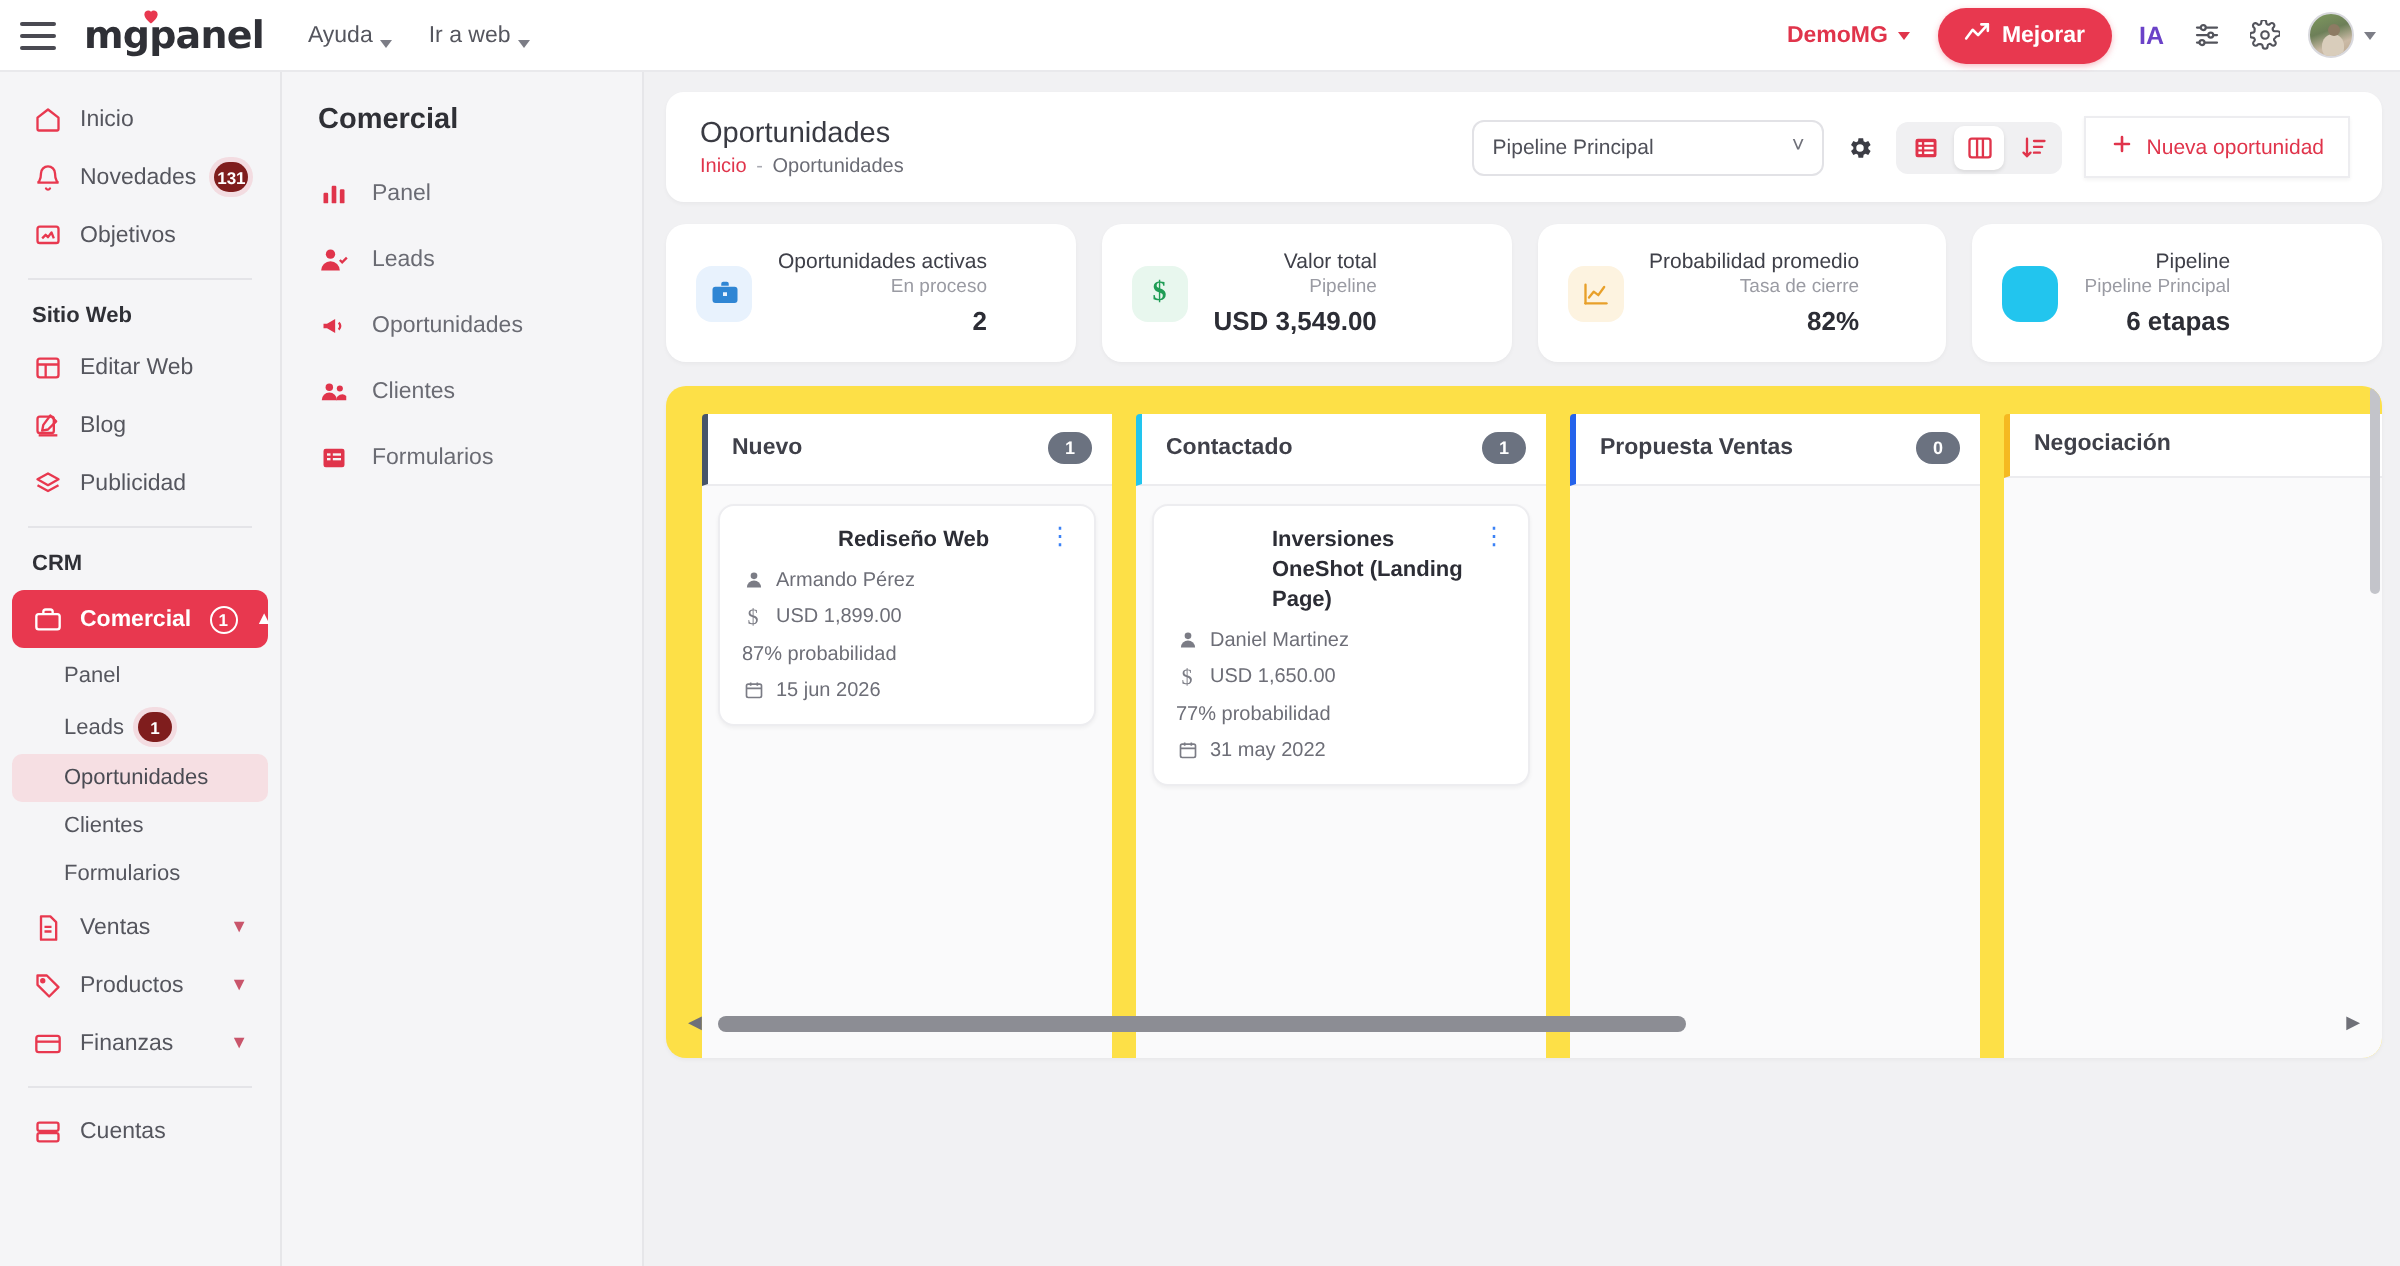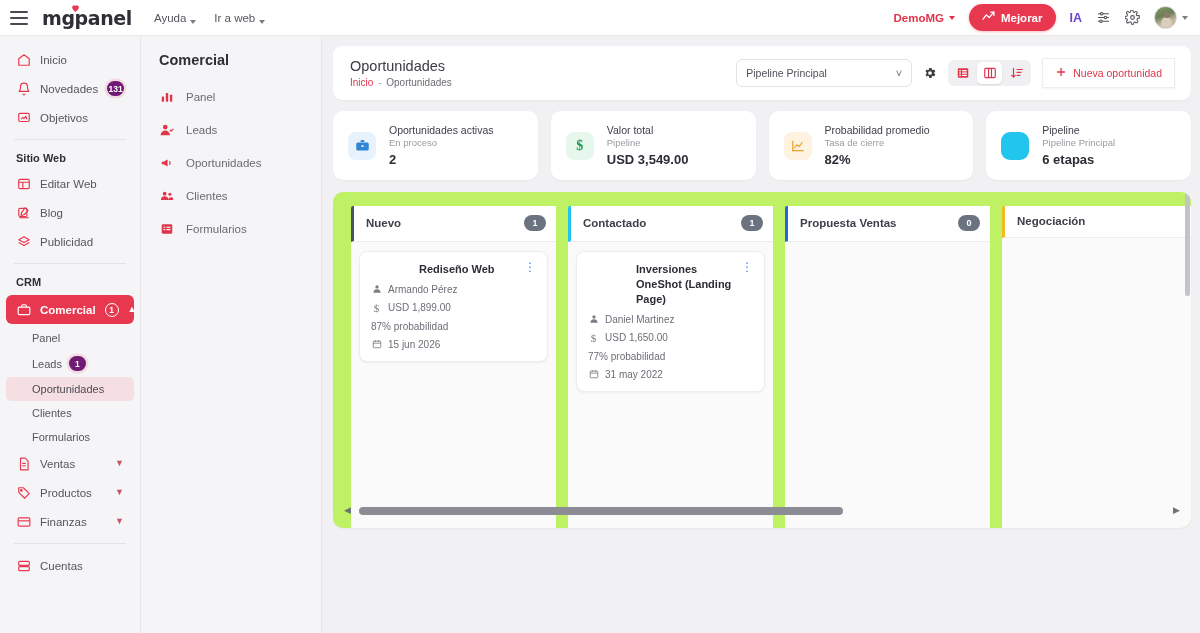--- a/index.html
+++ b/index.html
@@ -66,21 +66,21 @@
   .nav-item {
     display: flex; align-items: center; gap: 9px;
     padding: 7px 10px; margin: 0 6px; border-radius: 6px;
     font-size: 11.5px; color: #55565e; cursor: pointer;
   }
   .nav-item .ic { width: 15px; height: 15px; flex: 0 0 15px; display:flex; align-items:center; justify-content:center; color: #e8384f; }
   .nav-item.active { background: #e8384f; color: #fff; font-weight: 600; margin: 2px 6px; }
   .nav-item.active .ic { color: #fff; }
   .nav-item.active .chev { color: #fff; }
   .badge {
-    margin-left: auto; background: #701a75; color: #fff;
+    margin-left: auto; background: #7f1d1d; color: #fff;
     border-radius: 9px; font-size: 8.5px; font-weight: 700;
     min-width: 17px; height: 15px; padding: 0 4px;
     display: flex; align-items: center; justify-content: center;
     box-shadow: 0 0 0 2.5px rgba(232,56,79,.13);
   }
   .nav-item.active .badge { background: transparent; border: 1.3px solid #fff;
     box-shadow: none; color: #fff; height: 14px; min-width: 14px;}
   .badge-inline { margin-left: 7px; }
   .group-title {
     font-size: 11px; font-weight: 700; color: #2f3036;
@@ -132,35 +132,35 @@
     border-radius: 5px; color: #e0344b; cursor: pointer; }
   .view-btn.on { background: #fff; box-shadow: 0 1px 2px rgba(0,0,0,.1); }
   .btn-new {
     background: #fff; border: 1px solid #ededf0; border-radius: 0;
     color: #e0344b; font-size: 10.5px; font-weight: 500;
     padding: 7px 12px; display: flex; align-items: center; gap: 6px; cursor: pointer;
     box-shadow: 0 1px 2px rgba(17,17,26,.05);
   }
 
   
-  .stats { display: flex; gap: 13px; margin-top: 11px; }
+  .stats { display: flex; gap: 13px; margin-top: 11px; text-align: right; }
   .stat {
     flex: 1; background: #fff; border-radius: 10px; padding: 13px 15px;
     display: flex; align-items: center; gap: 13px; box-shadow: 0 1px 2px rgba(17,17,26,.04);
     min-height: 69px;
   }
   .stat-ic { width: 28px; height: 28px; border-radius: 8px; flex: 0 0 28px;
     display: flex; align-items: center; justify-content: center; }
   .stat-l1 { font-size: 10.5px; color: #3f4049; }
   .stat-l2 { font-size: 9.5px; color: #9a9ba3; margin-top: 1px; }
   .stat-v { font-size: 13px; font-weight: 700; color: #2c2d35; margin-top: 4px; }
 
   
   .board {
-    background: #bef264; border-radius: 10px; margin-top: 12px;
+    background: #fde047; border-radius: 10px; margin-top: 12px;
     height: 336px; box-shadow: 0 1px 2px rgba(17,17,26,.04);
     padding: 14px 0 0 0; position: relative; overflow: hidden;
   }
   .cols { display: flex; gap: 12px; padding: 0 18px; height: 340px; overflow: hidden; }
   .col { width: 205px; flex: 0 0 205px; display: flex; flex-direction: column; }
   .col-head {
     background: #fff; border-bottom: 1px solid #ececef;
     display: flex; align-items: center; padding: 9px 10px 10px 12px;
     border-left: 3px solid #475569; border-top-left-radius: 2px;
   }

